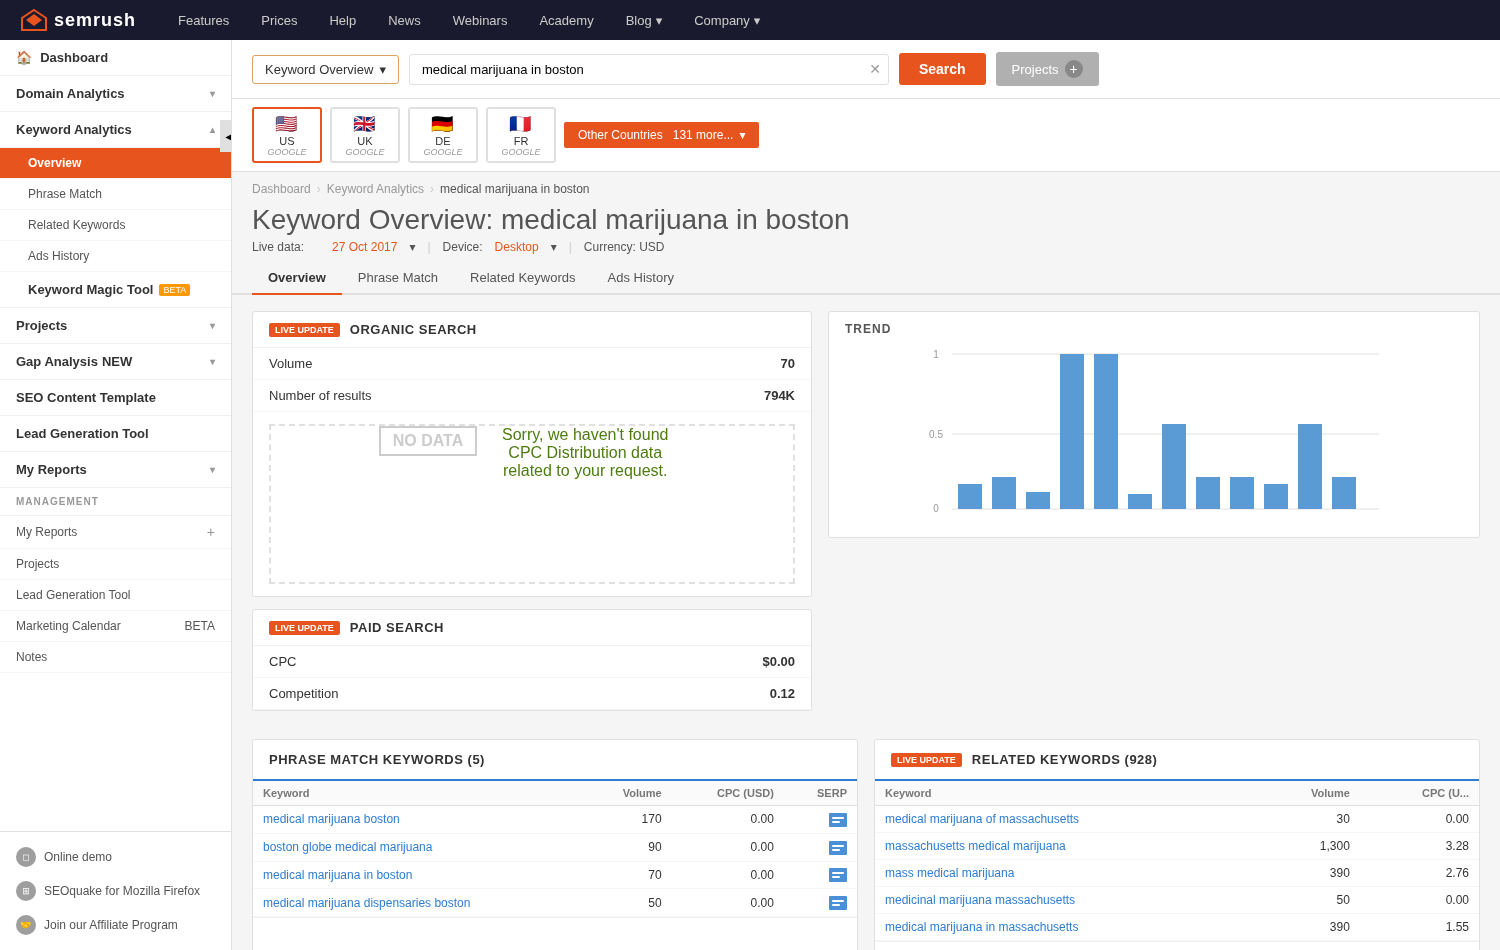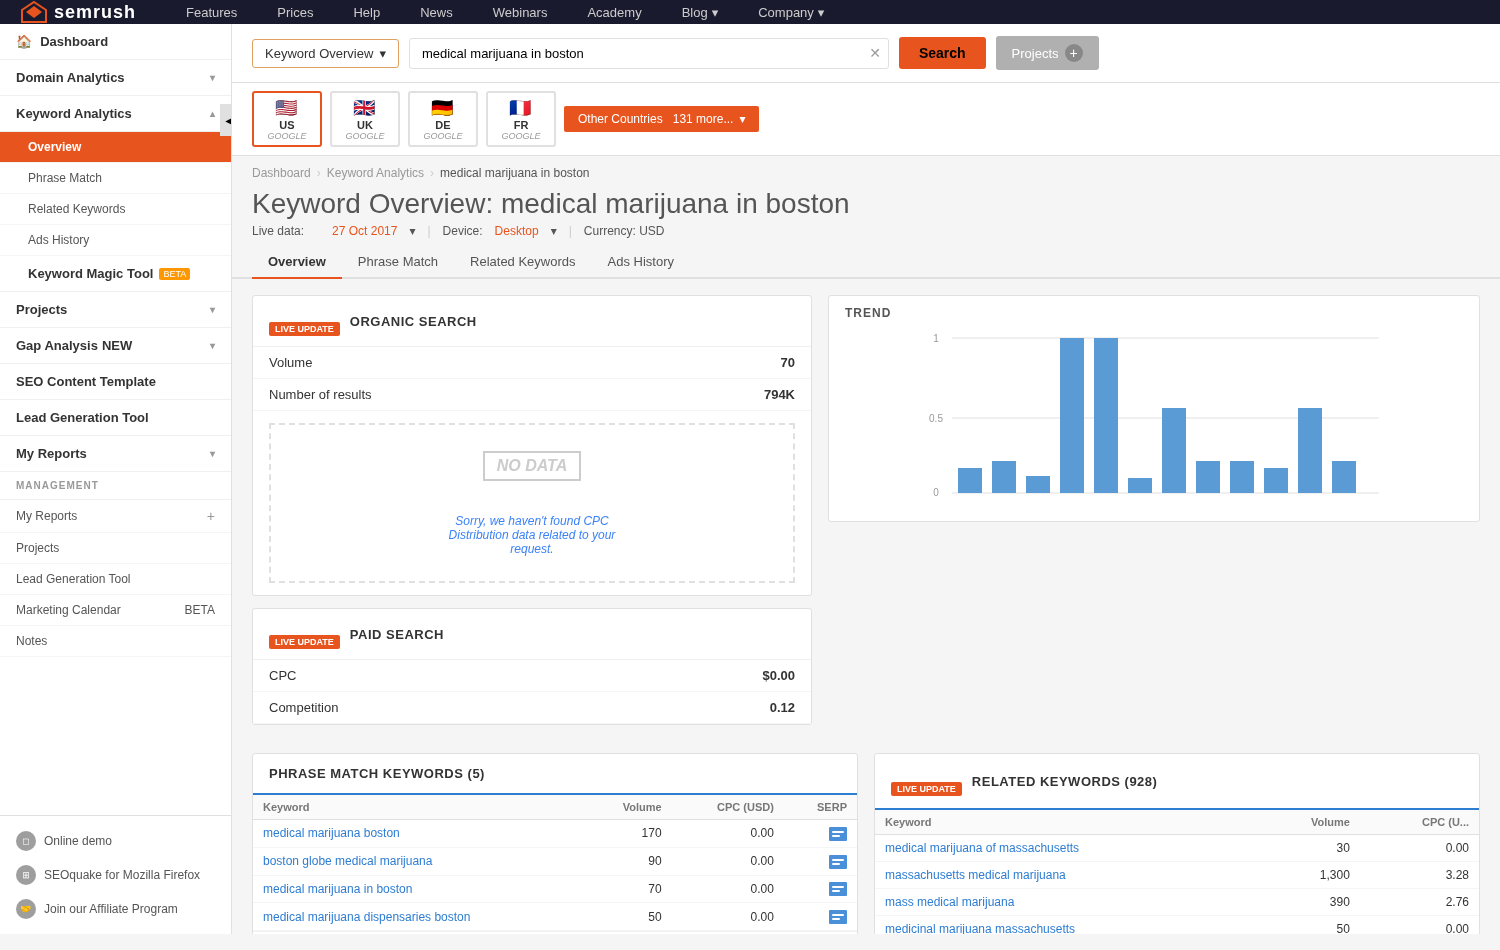--- a/index.html
+++ b/index.html
@@ -1,25 +1,25 @@
 <!DOCTYPE html>
 <html><head>
   <meta charset="utf-8">
   <style>
     * { box-sizing: border-box; margin: 0; padding: 0; }
     body { font-family: Arial, sans-serif; font-size: 13px; color: #333; background: #f5f5f5; }
 
     
     .top-nav {
       background: #1a1a2e;
-      height: 24px;
+      height: 40px;
       display: flex;
       align-items: center;
       padding: 0 20px;
-      gap: 40px;
+      gap: 32px;
     }
     .top-nav .logo {
       display: flex;
       align-items: center;
       gap: 6px;
       margin-right: 10px;
     }
     .top-nav .logo-text {
       color: #fff;
       font-size: 18px;
@@ -208,21 +208,21 @@
       position: absolute;
       right: 8px;
       top: 50%;
       transform: translateY(-50%);
       cursor: pointer;
       color: #999;
       font-size: 14px;
     }
     .search-btn {
       background: #e8541e;
-      color: #000000;
+      color: #ffffff;
       border: none;
       padding: 8px 20px;
       border-radius: 3px;
       cursor: pointer;
       font-size: 14px;
       font-weight: bold;
     }
     .projects-btn {
       background: #b0b0b0;
       color: #fff;
@@ -263,21 +263,21 @@
       padding: 4px 10px;
       border-radius: 3px;
       cursor: pointer;
       min-width: 70px;
       background: #fff;
     }
     .country-flag-btn.inactive {
       border-color: #e0e0e0;
     }
     .country-flag-btn .flag { font-size: 18px; }
-    .country-flag-btn .code { font-size: 11px; font-weight: bold; color: #333; }
+    .country-flag-btn .code { font-size: 11px; font-weight: normal; color: #333; }
     .country-flag-btn .engine { font-size: 9px; color: #999; font-style: italic; }
     .other-countries-btn {
       background: #e8541e;
       color: #fff;
       border: none;
       padding: 6px 14px;
       border-radius: 2px;
       cursor: pointer;
       font-size: 12px;
       display: flex;
@@ -369,21 +369,20 @@
       border-bottom: 1px solid #f0f0f0;
     }
     .live-update-badge {
       background: #e8541e;
       color: #fff;
       font-size: 9px;
       padding: 2px 6px;
       border-radius: 2px;
       font-weight: bold;
       text-transform: uppercase;
-      margin-top: 16px;
     }
     .section-title {
       font-size: 13px;
       font-weight: bold;
       color: #333;
       text-transform: uppercase;
       letter-spacing: 0.5px;
     }
 
     
@@ -391,37 +390,36 @@
     .data-table tr { border-bottom: 1px solid #f5f5f5; }
     .data-table td { padding: 8px 16px; font-size: 13px; color: #333; }
     .data-table td:last-child { text-align: right; font-weight: bold; color: #333; }
 
     
     .no-data-box {
       border: 2px dashed #e0e0e0;
       margin: 12px 16px;
       height: 160px;
       display: flex;
-      flex-direction: column;
-      align-items: center;
+      flex-direction: row;
+      align-items: flex-start;
       justify-content: center;
       color: #ccc;
       font-size: 13px;
       text-align: center;
       gap: 8px;
-      font-style: italic;
     }
     .no-data-label {
       border: 2px solid #ccc;
       padding: 4px 12px;
       font-size: 16px;
       color: #ccc;
       font-weight: bold;
     }
-    .no-data-text { font-size: 12px; color: #3b82f6; max-width: 200px; margin-top: 25px; }
+    .no-data-text { font-size: 16px; color: #4d7c0f; max-width: 200px; }
 
     
     .trend-section {
       background: #fff;
       border: 1px solid #e0e0e0;
       border-radius: 3px;
       padding: 10px 16px;
     }
     .trend-title {
       font-size: 12px;

